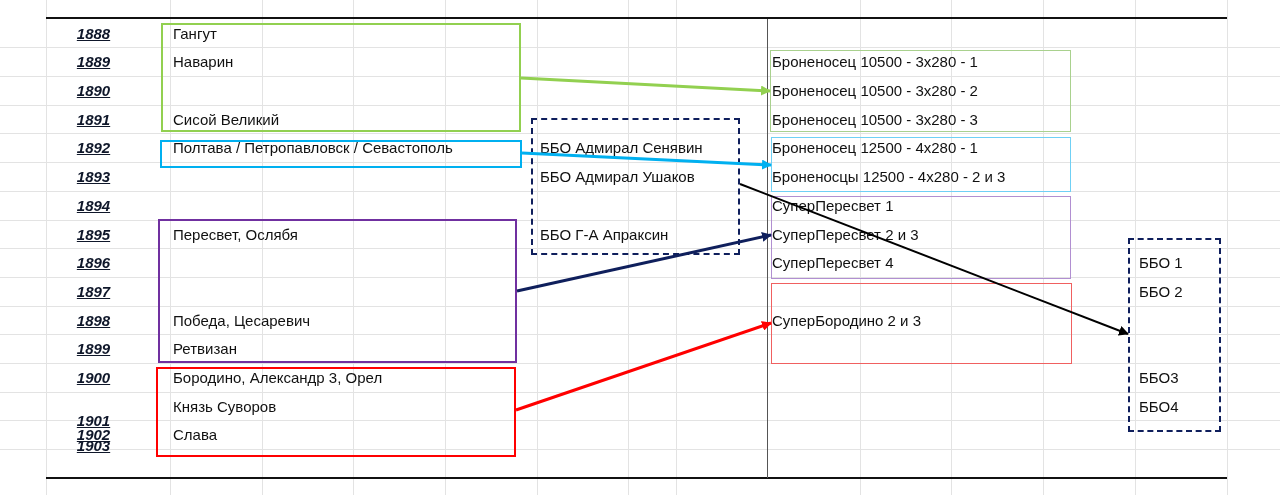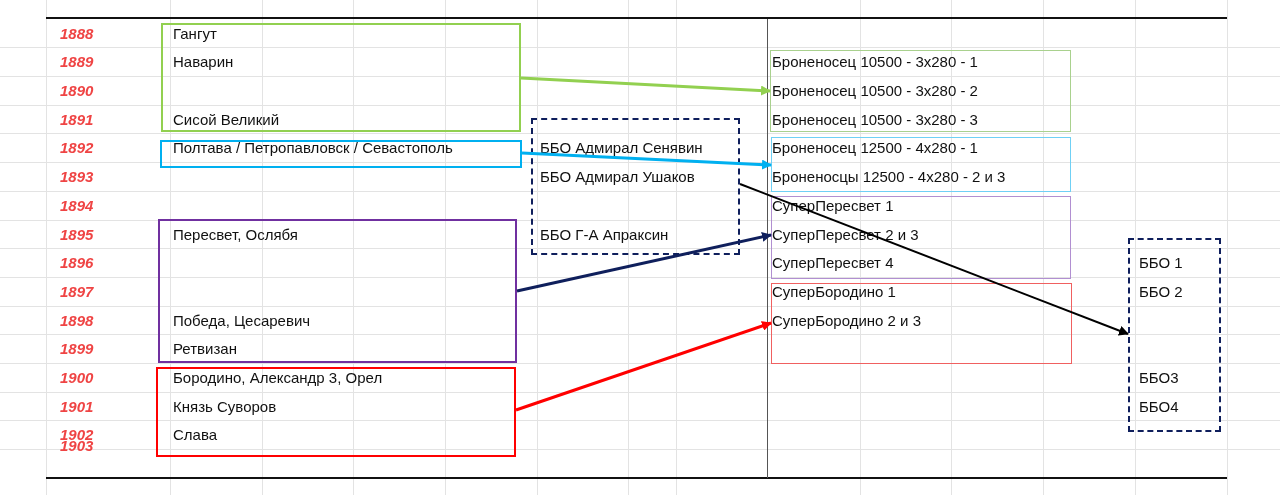--- a/index.html
+++ b/index.html
@@ -3,22 +3,22 @@
 <meta charset="utf-8">
 <style>
   html, body { margin: 0; padding: 0; background: #ffffff; }
   body { width: 1280px; height: 495px; position: relative; overflow: hidden;
          font-family: "Liberation Sans", "DejaVu Sans", sans-serif; }
   .sheet { position: absolute; left: 0; top: 0; width: 1280px; height: 495px; }
   .vline { position: absolute; top: 0; height: 495px; width: 1px; background: #e3e3e3; }
   .hline { position: absolute; left: 0; width: 1280px; height: 1px; background: #e3e3e3; }
   .rule  { position: absolute; left: 46px; width: 1181px; height: 2px; background: #111; }
   .divider { position: absolute; left: 767px; top: 19px; width: 1px; height: 459px; background: #555; }
-  .year { position: absolute; left: 60px; width: 67px; text-align: left;
-          font-weight: bold; font-style: italic; font-size: 15px; color: #ef4444; height: 28px; line-height: 28px; }
+  .year { position: absolute; left: 60px; width: 67px; text-align: center;
+          font-weight: bold; font-style: italic; font-size: 15px; color: #0f172a; height: 28px; line-height: 28px; text-decoration: underline; }
   .cell { position: absolute; font-size: 15px; color: #111; height: 28px; line-height: 28px; white-space: nowrap; }
   .box { position: absolute; box-sizing: border-box; }
   svg.arrows { position: absolute; left: 0; top: 0; width: 1280px; height: 495px; pointer-events: none; }
 </style>
 </head>
 <body>
 
 <div class="sheet">
 
   <div class="vline" style="left:46px"></div>
@@ -61,21 +61,21 @@
   <div class="year" style="top:106px">1891</div>
   <div class="year" style="top:134px">1892</div>
   <div class="year" style="top:163px">1893</div>
   <div class="year" style="top:192px">1894</div>
   <div class="year" style="top:221px">1895</div>
   <div class="year" style="top:249px">1896</div>
   <div class="year" style="top:278px">1897</div>
   <div class="year" style="top:307px">1898</div>
   <div class="year" style="top:335px">1899</div>
   <div class="year" style="top:364px">1900</div>
-  <div class="year" style="top:393px">1901</div>
+  <div class="year" style="top:407px">1901</div>
   <div class="year" style="top:421px">1902</div>
   <div class="year" style="top:432px">1903</div>
 
   <div class="box" style="left:161px;top:23px;width:360px;height:109px;border:2px solid #92d050"></div>
   <div class="box" style="left:160px;top:140px;width:362px;height:28px;border:2px solid #00b0f0"></div>
   <div class="box" style="left:158px;top:219px;width:359px;height:144px;border:2px solid #7030a0"></div>
   <div class="box" style="left:156px;top:367px;width:360px;height:90px;border:2px solid #ff0000"></div>
 
   <div class="cell" style="left:173px;top:20px">Гангут</div>
   <div class="cell" style="left:173px;top:48px">Наварин</div>
@@ -99,21 +99,20 @@
   <div class="box" style="left:771px;top:283px;width:301px;height:81px;border:1px solid #f06060"></div>
 
   <div class="cell" style="left:772px;top:48px">Броненосец 10500 - 3х280 - 1</div>
   <div class="cell" style="left:772px;top:77px">Броненосец 10500 - 3х280 - 2</div>
   <div class="cell" style="left:772px;top:106px">Броненосец 10500 - 3х280 - 3</div>
   <div class="cell" style="left:772px;top:134px">Броненосец 12500  - 4х280 - 1</div>
   <div class="cell" style="left:772px;top:163px">Броненосцы 12500 - 4х280 - 2 и 3</div>
   <div class="cell" style="left:772px;top:192px">СуперПересвет 1</div>
   <div class="cell" style="left:772px;top:221px">СуперПересвет 2 и 3</div>
   <div class="cell" style="left:772px;top:249px">СуперПересвет 4</div>
-  <div class="cell" style="left:772px;top:278px">СуперБородино 1</div>
   <div class="cell" style="left:772px;top:307px">СуперБородино 2 и 3</div>
 
   <div class="box" style="left:1128px;top:238px;width:93px;height:194px;border:2px dashed #0f1f5c"></div>
   <div class="cell" style="left:1139px;top:249px">ББО 1</div>
   <div class="cell" style="left:1139px;top:278px">ББО 2</div>
   <div class="cell" style="left:1139px;top:364px">ББО3</div>
   <div class="cell" style="left:1139px;top:393px">ББО4</div>
 
   <svg class="arrows" viewBox="0 0 1280 495">
     <defs>

